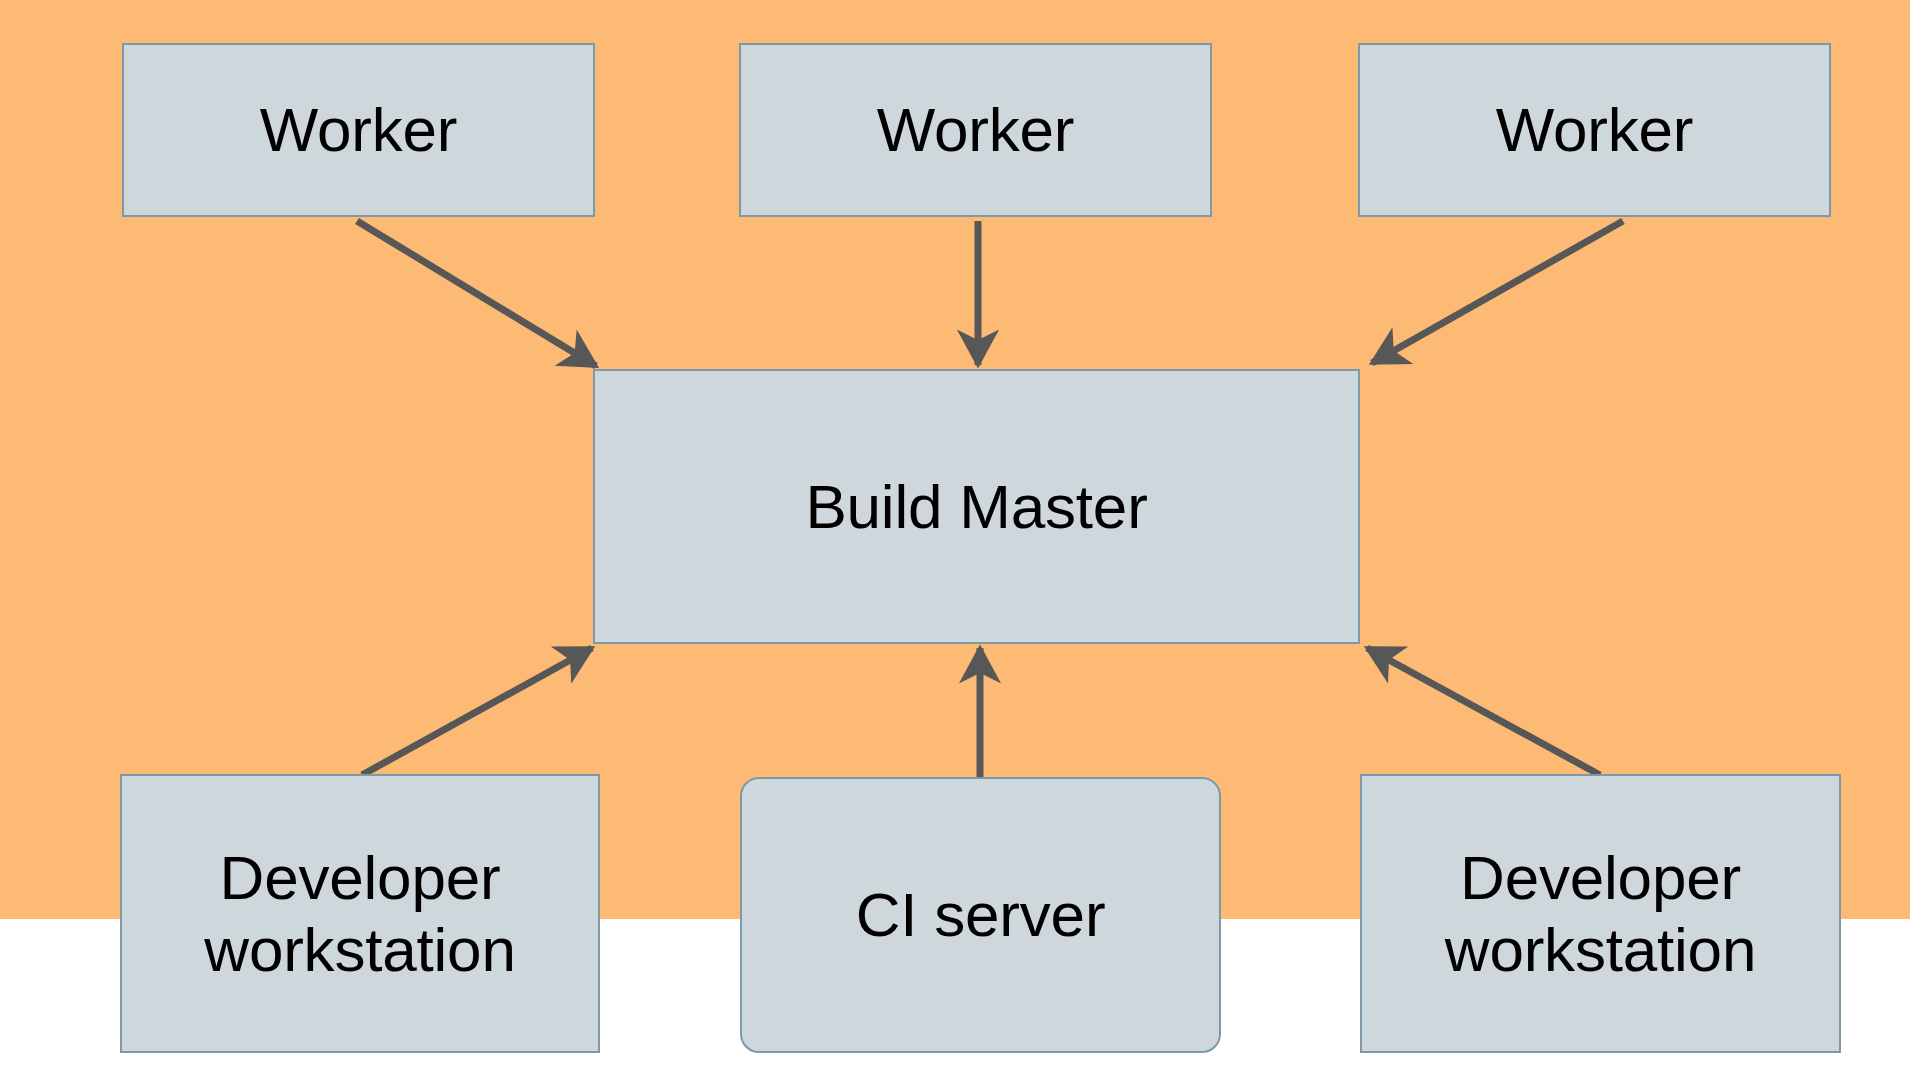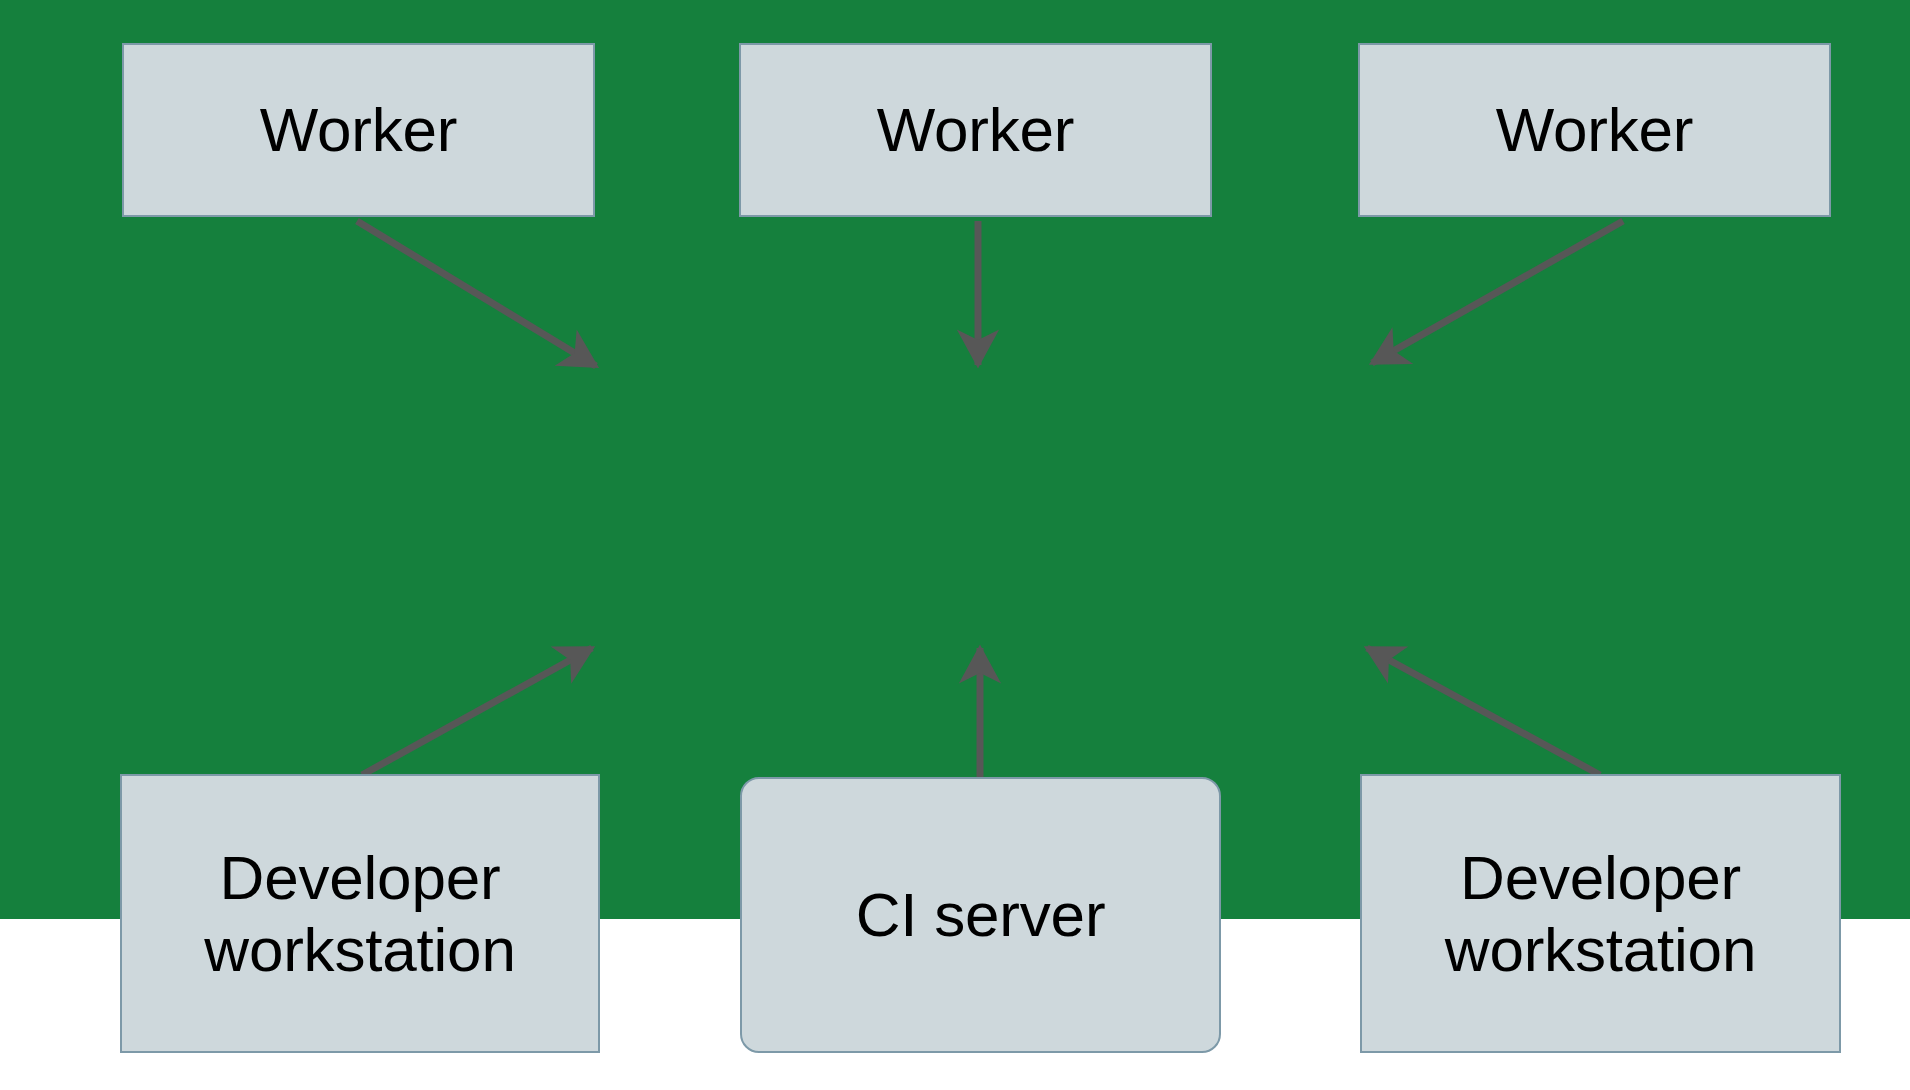--- a/index.html
+++ b/index.html
@@ -11,21 +11,21 @@
   body {
     width: 1910px;
     height: 1090px;
     overflow: hidden;
     font-family: "Liberation Sans", "DejaVu Sans", sans-serif;
   }
   #canvas {
     position: relative;
     width: 1910px;
     height: 919px;
-    background: #15803d;
+    background: #fdba74;
   }
   .edge-layer {
     position: absolute;
     left: 0;
     top: 0;
     width: 1910px;
     height: 1090px;
     pointer-events: none;
   }
   .node {
@@ -86,20 +86,23 @@
   </div>
 
   <div class="node n-worker-2">
     <span class="label">Worker</span>
   </div>
 
   <div class="node n-worker-3">
     <span class="label">Worker</span>
   </div>
 
+  <div class="node n-master">
+    <span class="label">Build Master</span>
+  </div>
 
   <div class="node n-dev-l">
     <span class="label">Developer
 workstation</span>
   </div>
 
   <div class="node n-ci">
     <span class="label">CI server</span>
   </div>
 

